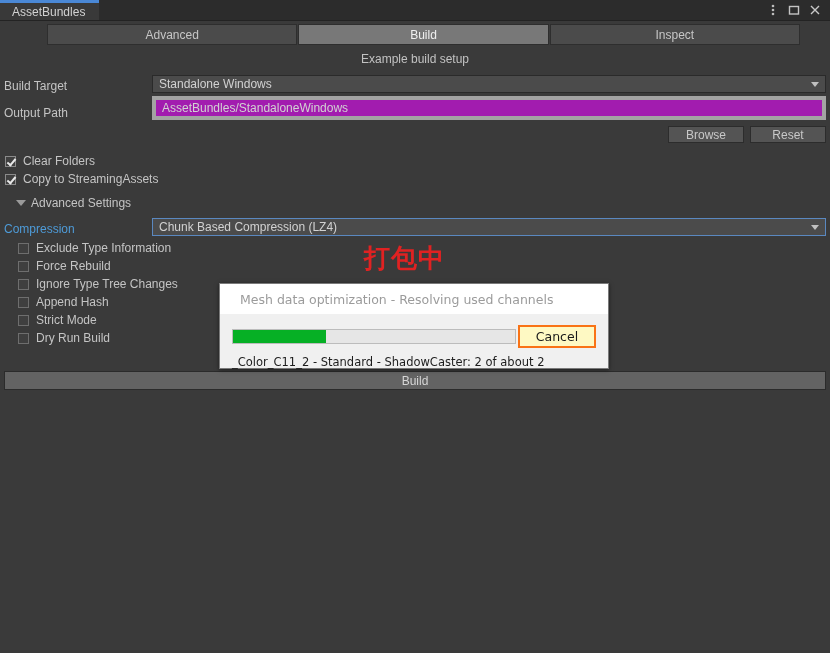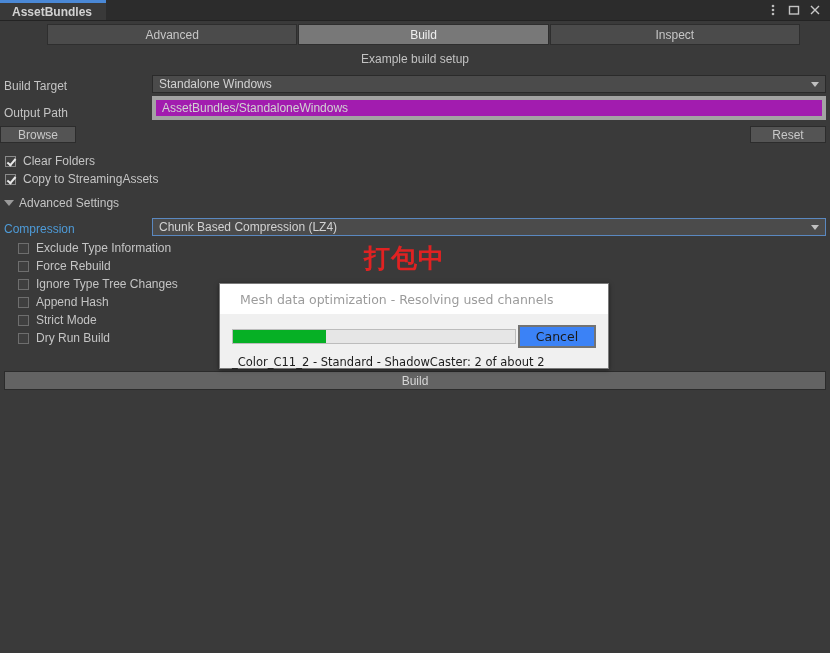--- a/index.html
+++ b/index.html
@@ -19,21 +19,20 @@
   }
 
   
   .tabstrip {
     height: 20px;
     background: #2c2c2c;
     display: flex;
     align-items: stretch;
     position: relative;
     border-bottom: 1px solid #232323;
-    font-weight: bold;
   }
   .win-tab {
     position: relative;
     display: flex;
     align-items: center;
     padding: 0 14px 0 12px;
     background: #393939;
     color: #d2d2d2;
     font-size: 12px;
     border-top: 3px solid #4a88d6;
@@ -127,21 +126,21 @@
     width: 0; height: 0;
     border-left: 4px solid transparent;
     border-right: 4px solid transparent;
     border-top: 5px solid #c0c0c0;
     margin-left: 6px;
   }
   .field.textfield { background: #a21caf; border: 4px solid #a3a3a3; }
 
   .btnrow {
     display: flex;
-    justify-content: space-between;
+    justify-content: flex-end;
     gap: 6px;
     padding-right: 4px;
     margin-top: 6px;
   }
   .gbtn {
     min-width: 76px;
     height: 17px;
     line-height: 16px;
     text-align: center;
     font-size: 12px;
@@ -182,21 +181,21 @@
     width: 3px; height: 7px;
     border: solid #e8e8e8;
     border-width: 0 2px 2px 0;
     transform: rotate(40deg);
   }
 
   .foldout {
     display: flex;
     align-items: center;
     height: 18px;
-    padding-left: 4px;
+    padding-left: 16px;
     margin-top: 6px;
     font-size: 12px;
     color: #c4c4c4;
   }
   .tri {
     width: 0; height: 0;
     border-left: 5px solid transparent;
     border-right: 5px solid transparent;
     border-top: 6px solid #9a9a9a;
     margin-right: 5px;
@@ -274,22 +273,22 @@
     height: 100%;
     background: #06b025;
   }
   .cancel-btn {
     margin-left: auto;
     margin-right: 1px;
     width: 78px;
     height: 23px;
     line-height: 19px;
     text-align: center;
-    background: #3b82f6;
-    border: 2px solid #737373;
+    background: #fef9c3;
+    border: 2px solid #f97316;
     box-sizing: border-box;
     color: #1a1a1a;
     font-size: 12.5px;
   }
   .dlg-status {
     margin-top: 7px;
     font-size: 11.5px;
     color: #1d1d1d;
     white-space: nowrap;
   }

